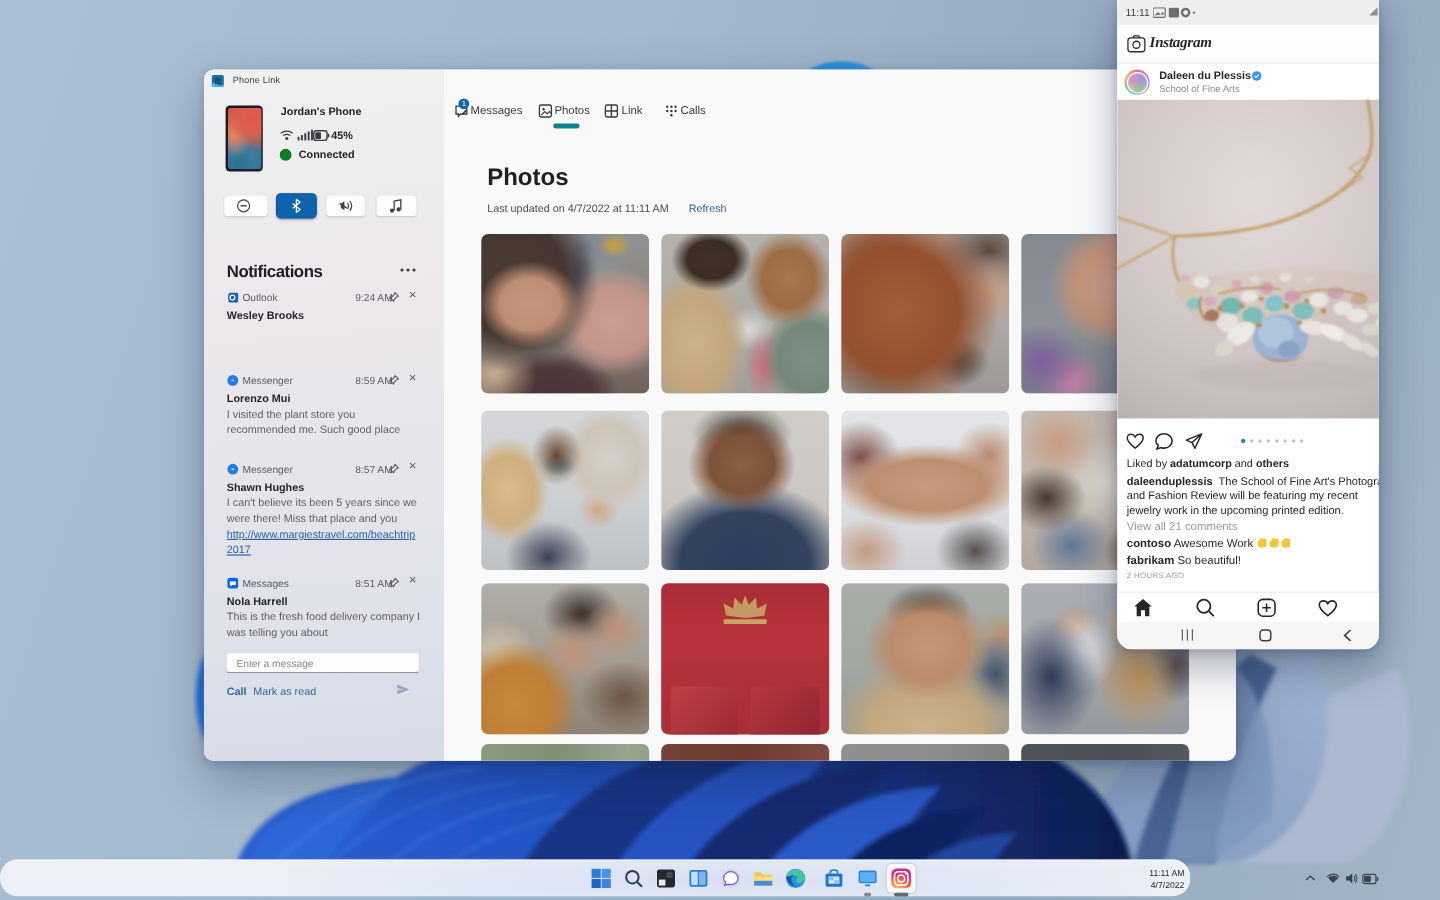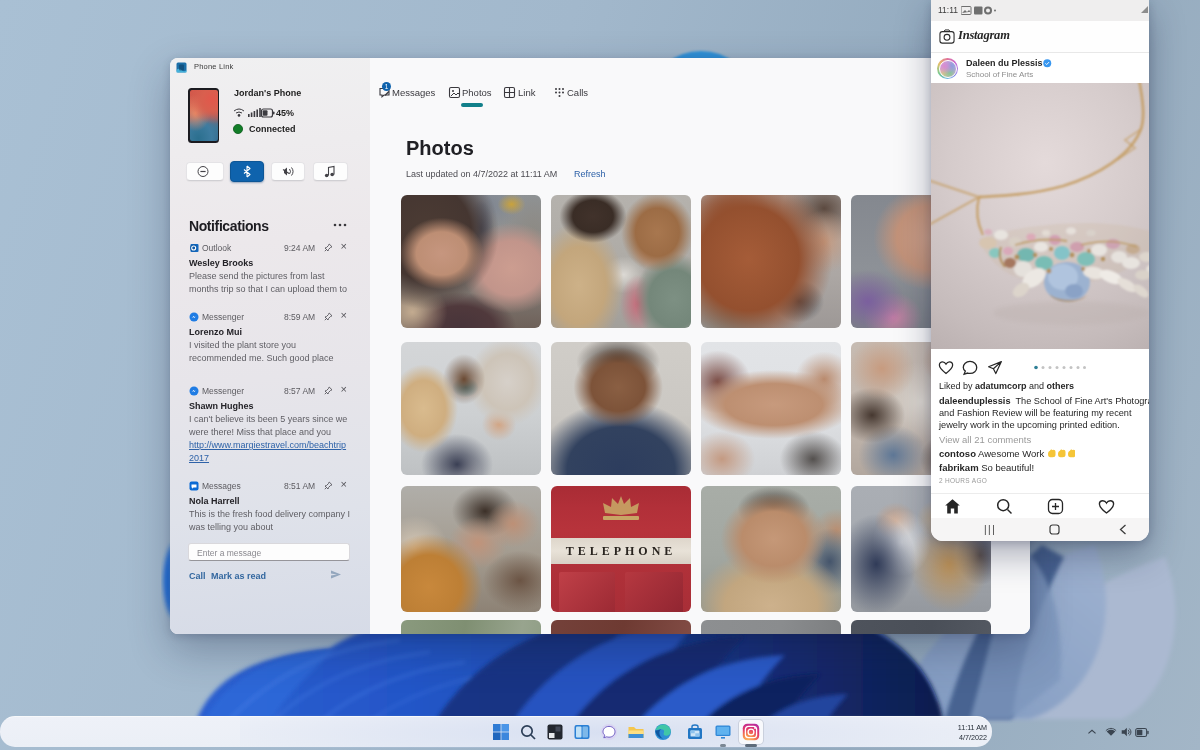--- a/index.html
+++ b/index.html
@@ -12,21 +12,21 @@
     background:linear-gradient(175deg,#f0f0f1 0%,#ece8eb 32%,#e7e5ea 55%,#dfe2ea 78%,#d6dbe7 100%); }
   #pl-main { position:absolute; left:200px; top:0; width:660px; height:576px; background:#f9f9fa; }
   .tb-title { position:absolute; left:24px; top:4px; font-size:7.5px; color:#3a3a3a; letter-spacing:.2px; }
   .s-name { position:absolute; left:64px; top:30px; font-size:9px; font-weight:bold; color:#222; }
   .s-conn { position:absolute; left:79px; top:66px; font-size:9px; font-weight:bold; color:#222;text-align:right; }
   .pbtn { position:absolute; top:104px; width:34px; height:19px; background:#fdfdfd; border:1px solid #e4e3e6;
      border-bottom-color:#d0cfd3; border-radius:4px; box-shadow:0 1px 1px rgba(0,0,0,.04); }
   .notif { position:absolute; left:19px; width:158px; }
   .n-head { position:relative; height:13px; font-size:8.5px; color:#5c5b60; }
   .n-app { position:absolute; left:13px; top:1px; }
-  .n-time { position:absolute; left:56px; top:1px;padding-left:39px; }
+  .n-time { position:absolute; left:68px; top:1px;padding-left:39px; }
   .n-pin { position:absolute; right:14px; top:0px; color:#55545a; font-size:9px; }
   .n-x { position:absolute; right:0px; top:0px; color:#55545a; font-size:9px; }
   .n-name { font-size:9px; font-weight:bold; color:#242328; margin-top:3px; }
   .n-body { font-size:9px; color:#5f5e64; line-height:13px; margin-top:2px; white-space:nowrap; }
   a.blue { color:#2e62a8; }
   
   .tab { position:absolute; top:26px; height:18px; font-size:9.5px; color:#3a393e; }
   .tab .lbl { position:absolute; top:3px; }
   
   .ph { position:absolute; width:140px; height:133px; border-radius:6px; overflow:hidden; }
@@ -289,21 +289,20 @@
           <span class="n-time">9:24 AM</span>
         <svg class="n-pin" style="position:absolute;right:14px;top:1px" width="9" height="9" viewBox="0 0 9 9">
             <g stroke="#55545a" fill="none" stroke-width="0.9">
               <path d="M5.2,1 L8,3.8 L6.5,4.5 L4.5,6.5 L4,8 L1,5 L2.5,4.5 L4.5,2.5 Z" fill="none"></path>
               <path d="M2.2,6.8 L0.8,8.2"></path>
             </g>
           </svg>
           <span class="n-x" style="font-size:11px;top:-2px;">×</span>
       </div>
       <div class="n-name">Wesley Brooks</div>
-      <div class="n-body">Please send the pictures from last<br>months trip so that I can upload them to</div>
     </div>
 
     <div class="notif" style="top:253px;">
       <div class="n-head">
         <svg class="abs" style="left:0;top:1px" width="10" height="10" viewBox="0 0 10 10">
             <circle cx="5" cy="5" r="4.5" fill="#1f7ce4"></circle>
             <path d="M2.5,6.2 L4.6,4 L5.8,5.2 L7.6,3.6 L5.4,6 L4.3,4.9 Z" fill="#fff"></path>
           </svg>
         <span class="n-app">Messenger</span>
           <span class="n-time">8:59 AM</span>
@@ -356,21 +355,21 @@
           <span class="n-x" style="font-size:11px;top:-2px;">×</span>
       </div>
       <div class="n-name">Nola Harrell</div>
       <div class="n-body">This is the fresh food delivery company I<br>was telling you about</div>
     </div>
 
     <div class="abs" style="left:18px;top:485px;width:162px;height:18px;background:#fdfdfd;border:1px solid #d9d8dc;border-bottom:1px solid #96959a;border-radius:3px;">
       <div style="font-size:8.5px;color:#8a898f;padding:4px 0 0 8px;">Enter a message</div>
     </div>
     <div class="abs" style="left:19px;top:513px;font-size:9px;font-weight:bold;color:#33679f;">Call</div>
-    <div class="abs" style="left:41px;top:513px;font-size:9px;font-weight:bold;color:#33679f;">Mark as read</div>
+    <div class="abs" style="left:41px;top:513px;font-size:9px;font-weight:normal;color:#33679f;">Mark as read</div>
     <svg class="abs" style="left:160px;top:511px" width="12" height="11" viewBox="0 0 12 11">
         <path d="M1,9.5 L11,5.5 L1,1.5 L1,4.5 L7,5.5 L1,6.5 Z" fill="#93a6bd"></path>
       </svg>
   </div>
 
   <div id="pl-main">
 
     <div class="tab" style="left:8px;">
       <svg class="abs" style="left:0;top:2px" width="13" height="13" viewBox="0 0 13 13">
           <path d="M2,2.5 h9 v6.5 h-5 l-2,1.8 v-1.8 h-2 Z" fill="none" stroke="#3a393e" stroke-width="1.1"></path>
@@ -419,22 +418,20 @@
     <div class="ph p11" style="left:31px;top:137px;"></div>
     <div class="ph p12" style="left:181px;top:137px;"></div>
     <div class="ph p13" style="left:331px;top:137px;"></div>
     <div class="ph p14" style="left:481px;top:137px;"></div>
     <div class="ph p21" style="left:31px;top:284px;"></div>
     <div class="ph p22" style="left:181px;top:284px;"></div>
     <div class="ph p23" style="left:331px;top:284px;"></div>
     <div class="ph p24" style="left:481px;top:284px;"></div>
     <div class="ph p31" style="left:31px;top:428px;height:126px;"></div>
     <div class="ph p32" style="left:181px;top:428px;height:126px;">
-      <div style="position:absolute;left:0;top:52px;width:140px;height:26px;background:linear-gradient(180deg,#ded6cb 0%,#e8e2d8 50%,#d8d0c5 100%);
-        color:#2a2520;font-size:12px;font-weight:bold;letter-spacing:4px;text-align:center;line-height:26px;font-family:'Liberation Serif',serif;">TELEPHONE</div>
       <svg style="position:absolute;left:42px;top:8px;" width="56" height="36" viewBox="0 0 56 36">
         <g fill="#c8a565">
             <path d="M28,2 l3,8 6,-6 1,9 8,-4 -2,10 -16,2 -16,-2 -2,-10 8,4 1,-9 6,6 Z" opacity=".9"></path>
             <rect x="10" y="22" width="36" height="4" rx="1"></rect>
           </g>
       </svg>
       <div style="position:absolute;left:8px;top:86px;width:56px;height:48px;background:linear-gradient(135deg,#c04048 0%,#992832 100%);border-radius:2px;"></div>
       <div style="position:absolute;left:74px;top:86px;width:58px;height:48px;background:linear-gradient(135deg,#b63840 0%,#8e2430 100%);border-radius:2px;"></div>
     </div>
     <div class="ph p33" style="left:331px;top:428px;height:126px;"></div>

